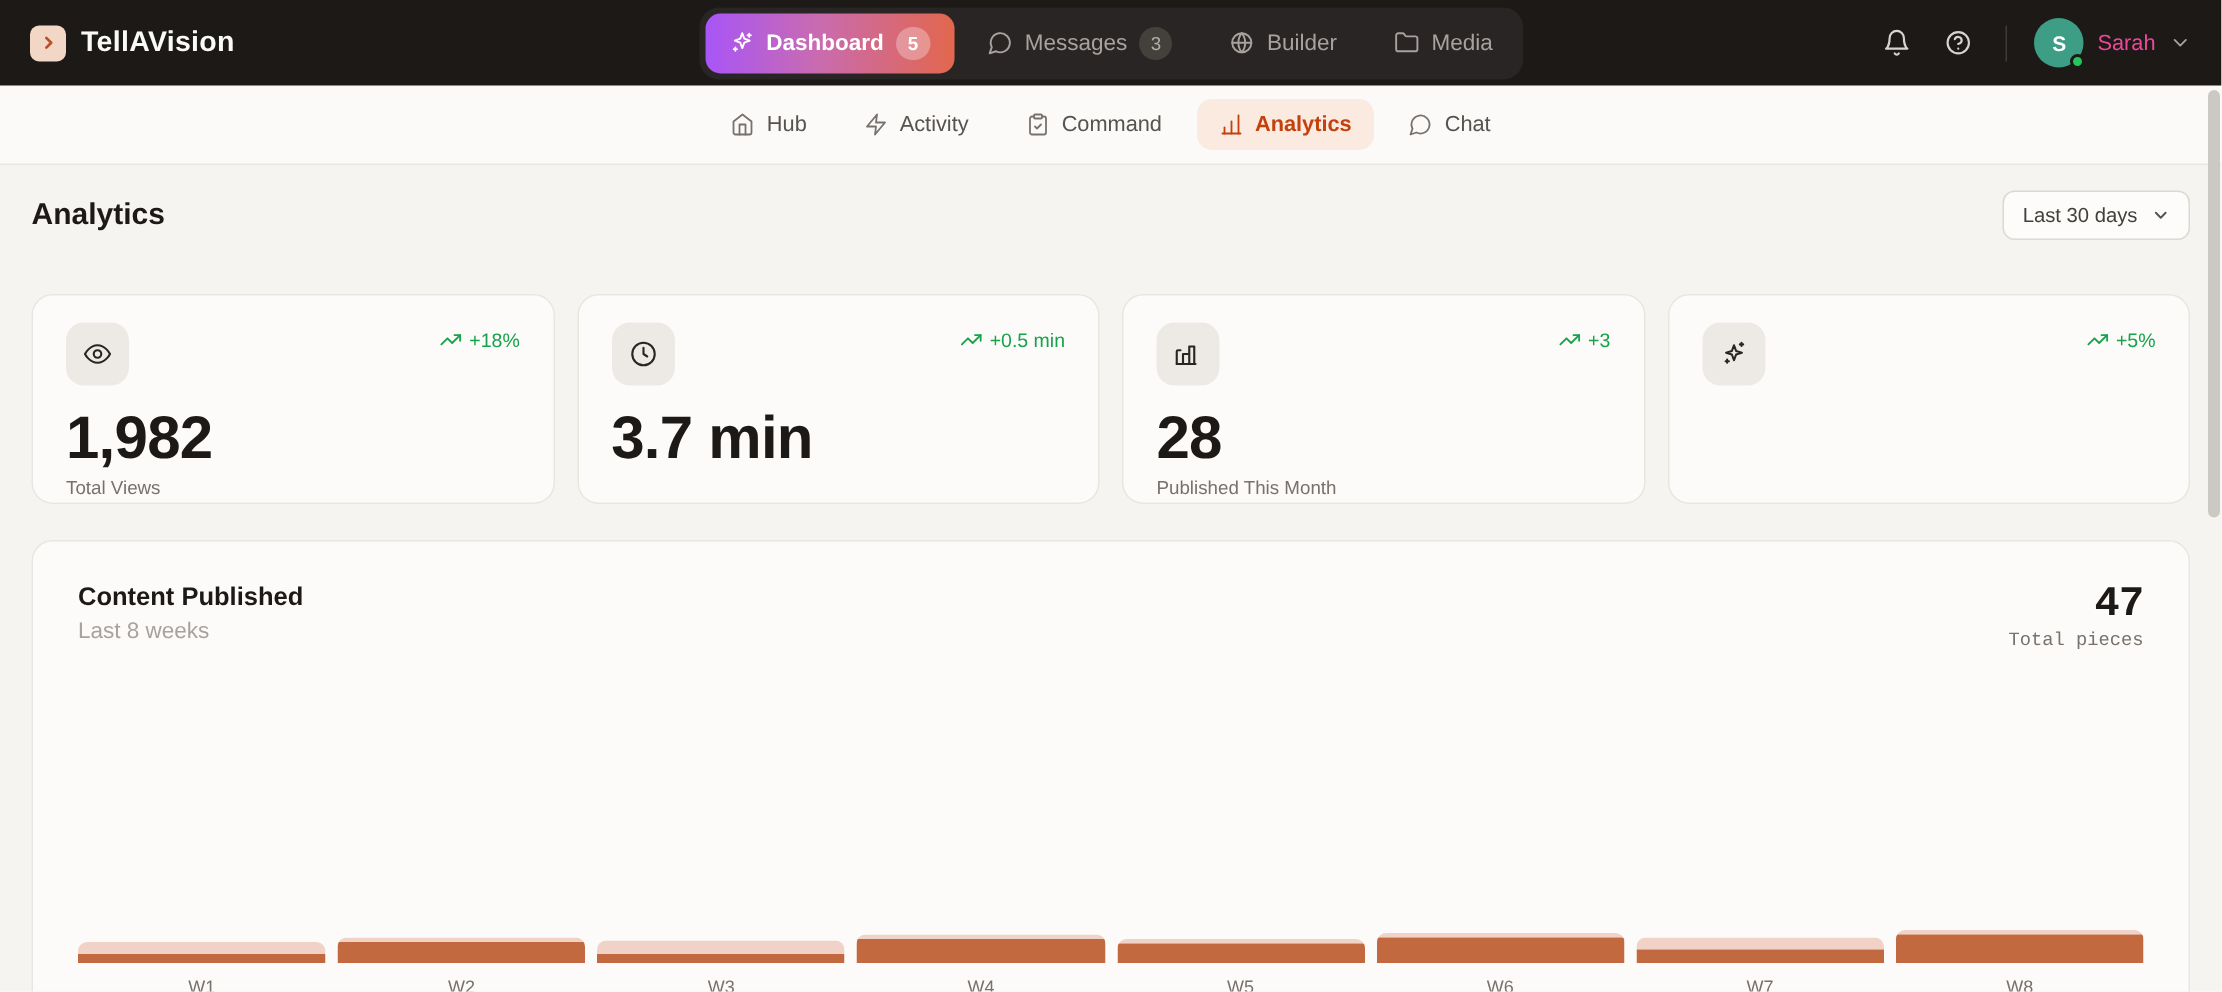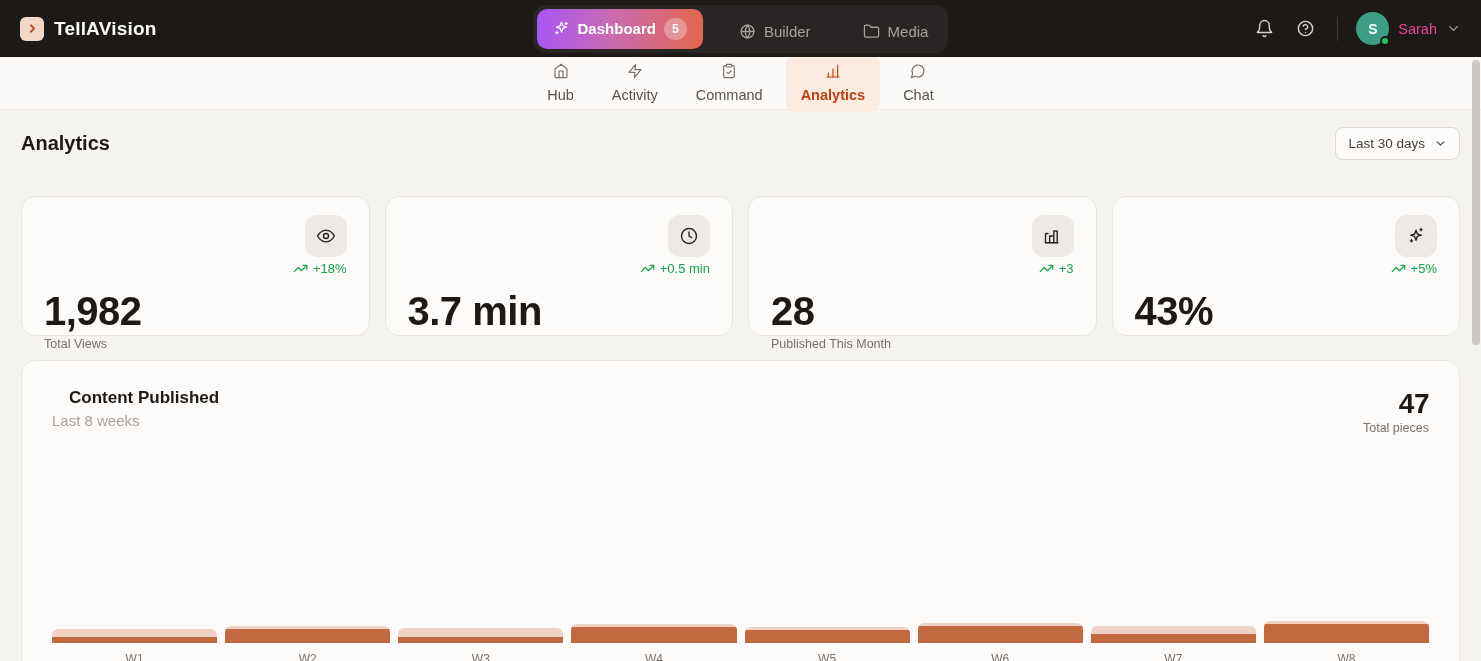--- a/index.html
+++ b/index.html
@@ -21,21 +21,21 @@
   .brand { display:flex; align-items:center; gap:10px; }
   .brand-logo {
     width:24px; height:24px; border-radius:6px; background:#f2d7c6;
     display:flex; align-items:center; justify-content:center;
   }
   .brand-name { color:#fafaf9; font-size:19px; font-weight:700; letter-spacing:.2px; }
 
   .tabgroup {
     position:absolute; left:50%; top:50%; transform:translate(-50%,-50%);
     background:#292524; border-radius:13px; padding:4px;
-    display:flex; align-items:flex-end; gap:20px;
+    display:flex; align-items:center; gap:6px;
   }
   .tab {
     display:flex; align-items:center; gap:8px;
     padding:9px 16px; border-radius:10px; cursor:pointer;
     color:#a8a29e; font-size:15px;
   }
   .tab.active {
     background:linear-gradient(90deg,#a855f7 0%,#c96bb0 45%,#e2674d 100%);
     color:#ffffff; font-weight:600;
   }
@@ -66,21 +66,21 @@
   .user-name { color:#ec4899; font-size:14.5px; }
 
   
   .subnav {
     height:53px; background:#fbfaf8; border-bottom:1px solid #ebe8e4;
     display:flex; align-items:center; justify-content:center; gap:8px;
   }
   .subnav-item {
     display:flex; align-items:center; gap:8px;
     padding:9px 15px; border-radius:10px; cursor:pointer;
-    color:#57534e; font-size:14.5px;flex-direction:column;
+    color:#57534e; font-size:14.5px;
   }
   .subnav-item .sn-icon { color:#78716c; }
   .subnav-item.active { background:#faeadf; color:#c2410c; font-weight:600; }
   .subnav-item.active .sn-icon { color:#c2410c; }
 
   
   .page-header {
     height:66px; padding:0 21px;
     display:flex; align-items:center; justify-content:space-between;
   }
@@ -93,39 +93,39 @@
 
   
   .stats-row {
     display:grid; grid-template-columns:repeat(4,1fr); gap:15px;
     padding:20px 21px 8px 21px;
   }
   .stat-card {
     background:#fcfbf9; border:1px solid #e9e6e1; border-radius:14px;
     padding:18px 22px 20px 22px; height:140px;
   }
-  .stat-top { display:flex; align-items:flex-end; justify-content:space-between;flex-direction:column; }
+  .stat-top { display:flex; align-items:flex-start; justify-content:space-between; }
   .stat-icon-tile {
     width:42px; height:42px; border-radius:12px; background:#edeae5;
     display:flex; align-items:center; justify-content:center; color:#292524;
   }
   .stat-delta { display:flex; align-items:center; gap:5px; color:#16a34a; font-size:13px; margin-top:4px; }
   .stat-value { font-size:40px; font-weight:700; color:#1c1917; margin-top:13px; letter-spacing:-.5px; }
   .stat-label { font-size:12.5px; color:#78716c; margin-top:3px; }
 
   
   .chart-card {
     margin:16px 21px 0 21px; background:#fcfbf9;
     border:1px solid #e9e6e1; border-radius:14px;
     padding:27px 30px; height:380px;
   }
   .chart-head { display:flex; align-items:flex-start; justify-content:space-between; }
-  .chart-title { font-size:17px; font-weight:700; color:#1c1917;margin-left:17px; }
+  .chart-title { font-size:17px; font-weight:700; color:#1c1917; }
   .chart-sub { font-size:15px; color:#a8a29e; margin-top:4px; }
-  .chart-total { text-align:right; }
+  .chart-total { text-align:right;font-family:Liberation Mono, monospace; }
   .chart-total-value { font-size:28px; font-weight:700; color:#1c1917; letter-spacing:-.5px; }
   .chart-total-label { font-size:12.5px; color:#78716c; margin-top:1px; }
 
   .chart-plot {
     height:205px; margin-top:3px;
     display:flex; align-items:flex-end; gap:8px;
   }
   .bar { flex:1; border-radius:6px 6px 0 0; overflow:hidden; display:flex; flex-direction:column; }
   .bar-seg { width:100%; }
   .chart-x-labels { display:flex; gap:8px; margin-top:9px; }
@@ -154,20 +154,29 @@
   <nav class="tabgroup">
     <div class="tab active">
       <span>
         <svg width="17" height="17" viewBox="0 0 24 24" fill="none" stroke="currentColor" stroke-width="1.8" stroke-linecap="round" stroke-linejoin="round">
             <path d="M12 3l1.9 5.1L19 10l-5.1 1.9L12 17l-1.9-5.1L5 10l5.1-1.9z"></path>
             <path d="M18.5 3.5v3M17 5h3M5.5 16.5v3M4 18h3"></path>
           </svg>
       </span>
       <span>Dashboard</span>
       <span class="badge-light">5</span>
+    </div>
+    <div class="tab">
+      <span>
+        <svg width="17" height="17" viewBox="0 0 24 24" fill="none" stroke="currentColor" stroke-width="1.8" stroke-linecap="round" stroke-linejoin="round">
+            <path d="M7.9 20A9 9 0 1 0 4 16.1L2 22Z"></path>
+          </svg>
+      </span>
+      <span>Messages</span>
+      <span class="badge-dark">3</span>
     </div>
     <div class="tab">
       <span>
         <svg width="17" height="17" viewBox="0 0 24 24" fill="none" stroke="currentColor" stroke-width="1.8" stroke-linecap="round" stroke-linejoin="round">
             <circle cx="12" cy="12" r="9"></circle>
             <path d="M3 12h18M12 3a14.2 14.2 0 0 1 0 18M12 3a14.2 14.2 0 0 0 0 18"></path>
           </svg>
       </span>
       <span>Builder</span>
     </div>
@@ -352,21 +361,20 @@
       <div class="stat-delta">
         <span>
             <svg width="15" height="15" viewBox="0 0 24 24" fill="none" stroke="currentColor" stroke-width="2" stroke-linecap="round" stroke-linejoin="round">
               <path d="m22 7-8.5 8.5-5-5L2 17"></path>
               <path d="M16 7h6v6"></path>
             </svg>
           </span>
         <span>+5%</span>
       </div>
     </div>
-    <div class="stat-value">43%</div>
   </div>
 
 </section>
 
 <section class="chart-card">
   <div class="chart-head">
     <div>
       <div class="chart-title">Content Published</div>
       <div class="chart-sub">Last 8 weeks</div>
     </div>

